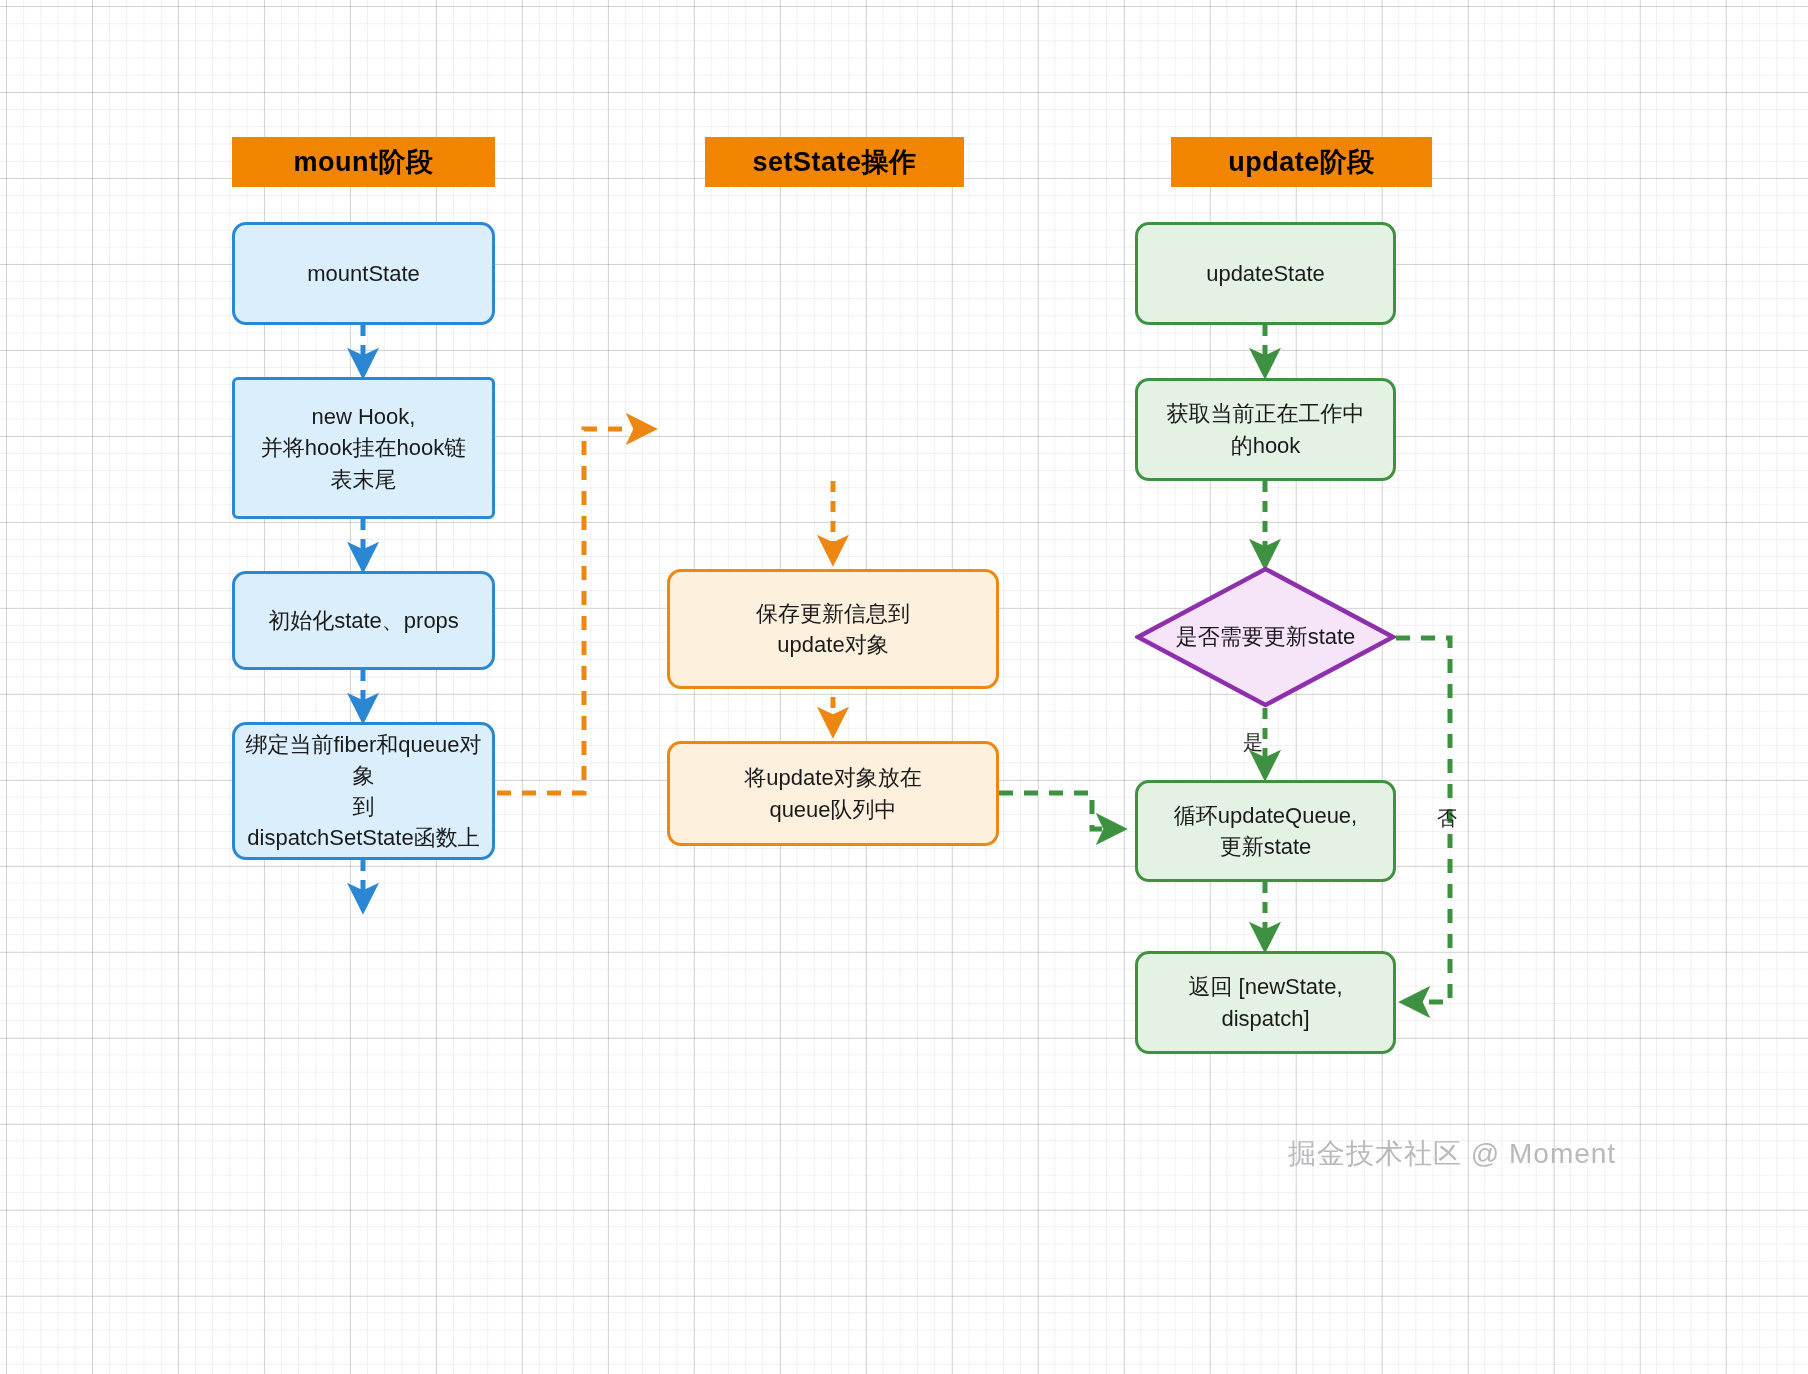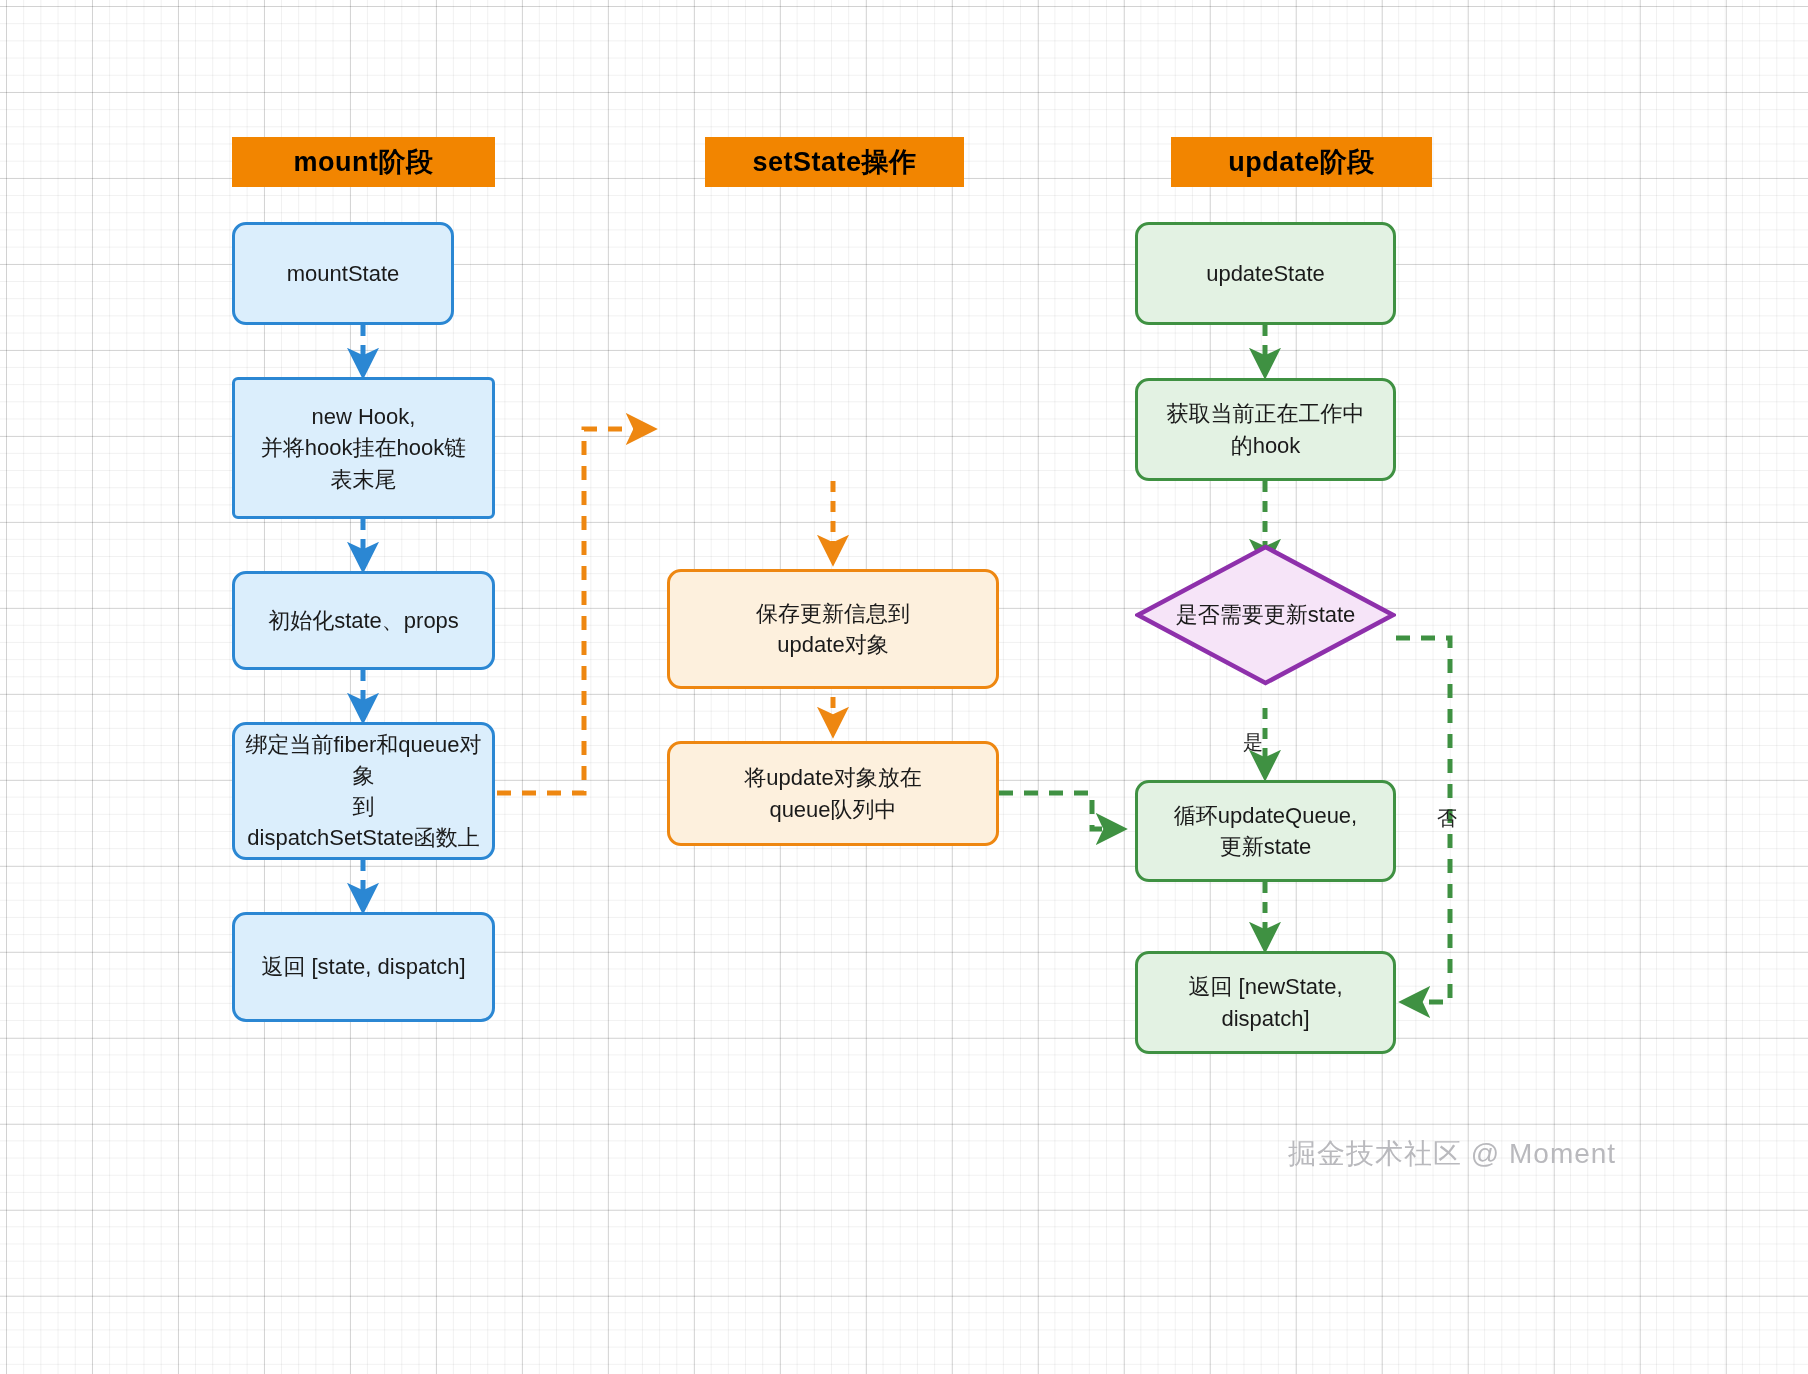--- a/index.html
+++ b/index.html
@@ -123,47 +123,46 @@
 
     <g stroke="#3f9142" stroke-width="5" fill="none" stroke-dasharray="14 11">
       <path d="M1396,638 L1450,638 L1450,1002 L1404,1002" marker-end="url(#arrG)"></path>
     </g>
   </svg>
 
   <div class="banner" style="left:232px;top:137px;width:263px;">mount阶段</div>
   <div class="banner" style="left:1171px;top:137px;width:261px;">update阶段</div>
   <div class="banner" style="left:705px;top:137px;width:259px;">setState操作</div>
 
-  <div class="node blue" style="left:232px;top:222px;width:222px;height:103px;">mountState</div>
+  <div class="node blue" style="left:232px;top:222px;width:263px;height:103px;">mountState</div>
 
   <div class="node blue" style="left:232px;top:377px;width:263px;height:142px;border-radius:6px;">new Hook,
 并将hook挂在hook链
 表末尾</div>
 
   <div class="node blue" style="left:232px;top:571px;width:263px;height:99px;">初始化state、props</div>
 
   <div class="node blue" style="left:232px;top:722px;width:263px;height:138px;">绑定当前fiber和queue对象
 到
 dispatchSetState函数上</div>
 
-  <div class="node blue" style="left:232px;top:912px;width:263px;height:110px;">返回 [state, dispatch]</div>
 
 
   <div class="node orange" style="left:667px;top:569px;width:332px;height:120px;">保存更新信息到
 update对象</div>
 
   <div class="node orange" style="left:667px;top:741px;width:332px;height:105px;">将update对象放在
 queue队列中</div>
 
   <div class="node green" style="left:1135px;top:222px;width:261px;height:103px;">updateState</div>
 
   <div class="node green" style="left:1135px;top:378px;width:261px;height:103px;">获取当前正在工作中
 的hook</div>
 
-  <div class="diamond-wrap" style="left:1135px;top:544px;width:261px;height:142px;">
+  <div class="diamond-wrap" style="left:1135px;top:566px;width:261px;height:142px;">
     <svg width="261" height="142" viewBox="0 0 261 142">
       <polygon points="130.5,3 258,71 130.5,139 3,71" fill="#f6e4f8" stroke="#8e30ab" stroke-width="4.5" stroke-linejoin="miter"></polygon>
     </svg>
     <div class="diamond-label">是否需要更新state</div>
   </div>
 
   <div class="node green" style="left:1135px;top:780px;width:261px;height:102px;">循环updateQueue,
 更新state</div>
 
   <div class="node green" style="left:1135px;top:951px;width:261px;height:103px;">返回 [newState, dispatch]</div>

